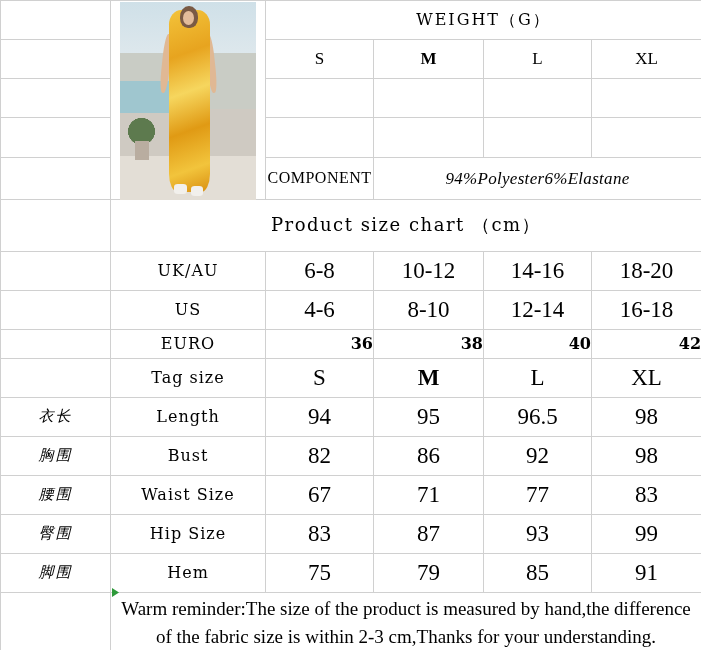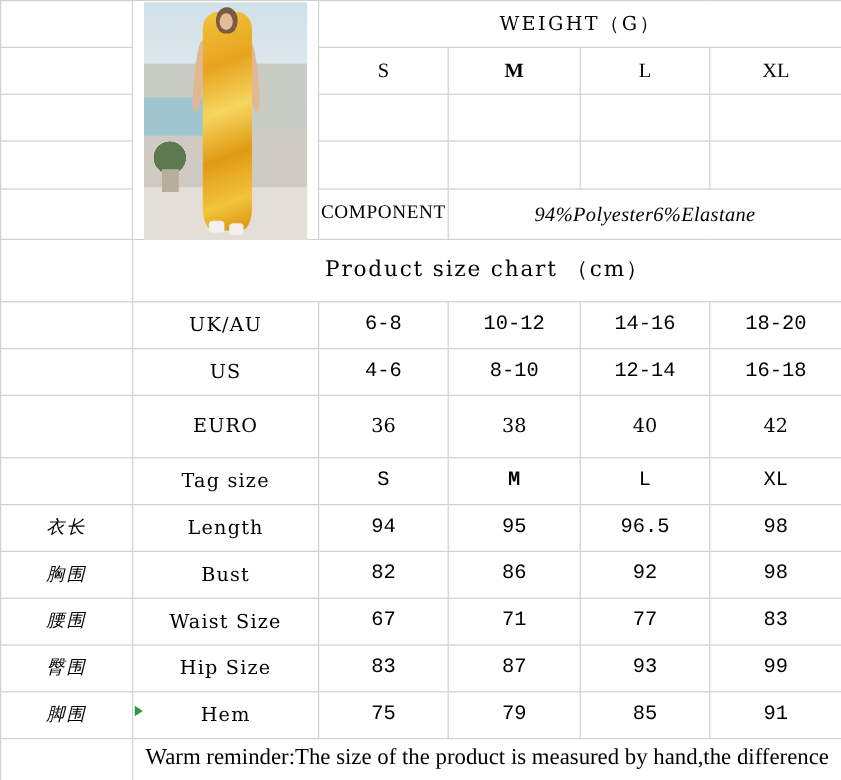--- a/index.html
+++ b/index.html
@@ -80,27 +80,28 @@
     font-size: 16px;
     letter-spacing: 1px;
   }
   .row-label-cn {
     font-family: "DejaVu Sans", sans-serif;
     font-size: 15px;
     letter-spacing: 2px;
     font-style: italic;
   }
   .val {
-    font-family: Liberation Mono, monospace;
-    font-size: 17px;
+    font-family: Liberation Serif, serif;
+    font-size: 23px;
   }
   .val-b {
     font-family: "DejaVu Serif", serif;
     font-size: 16px;
-    font-weight: normal;
+    font-weight: bold;
+    text-align: right;
   }
   .note {
     font-family: "Liberation Serif", serif;
     font-size: 19px;
     line-height: 1.45;
     padding: 2px 8px;
     display: block;
   }
   
   .photo-cell {
@@ -337,21 +338,21 @@
           <span class="cell-text val">8-10</span>
         </td>
         <td>
           <span class="cell-text val">12-14</span>
         </td>
         <td>
           <span class="cell-text val">16-18</span>
         </td>
       </tr>
 
-      <tr style="height:52px">
+      <tr style="height:29px">
         <td>
           <span class="cell-text row-label-cn"></span>
         </td>
         <td>
           <span class="cell-text row-label">EURO</span>
         </td>
         <td>
           <span class="cell-text val-b">36</span>
         </td>
         <td>

